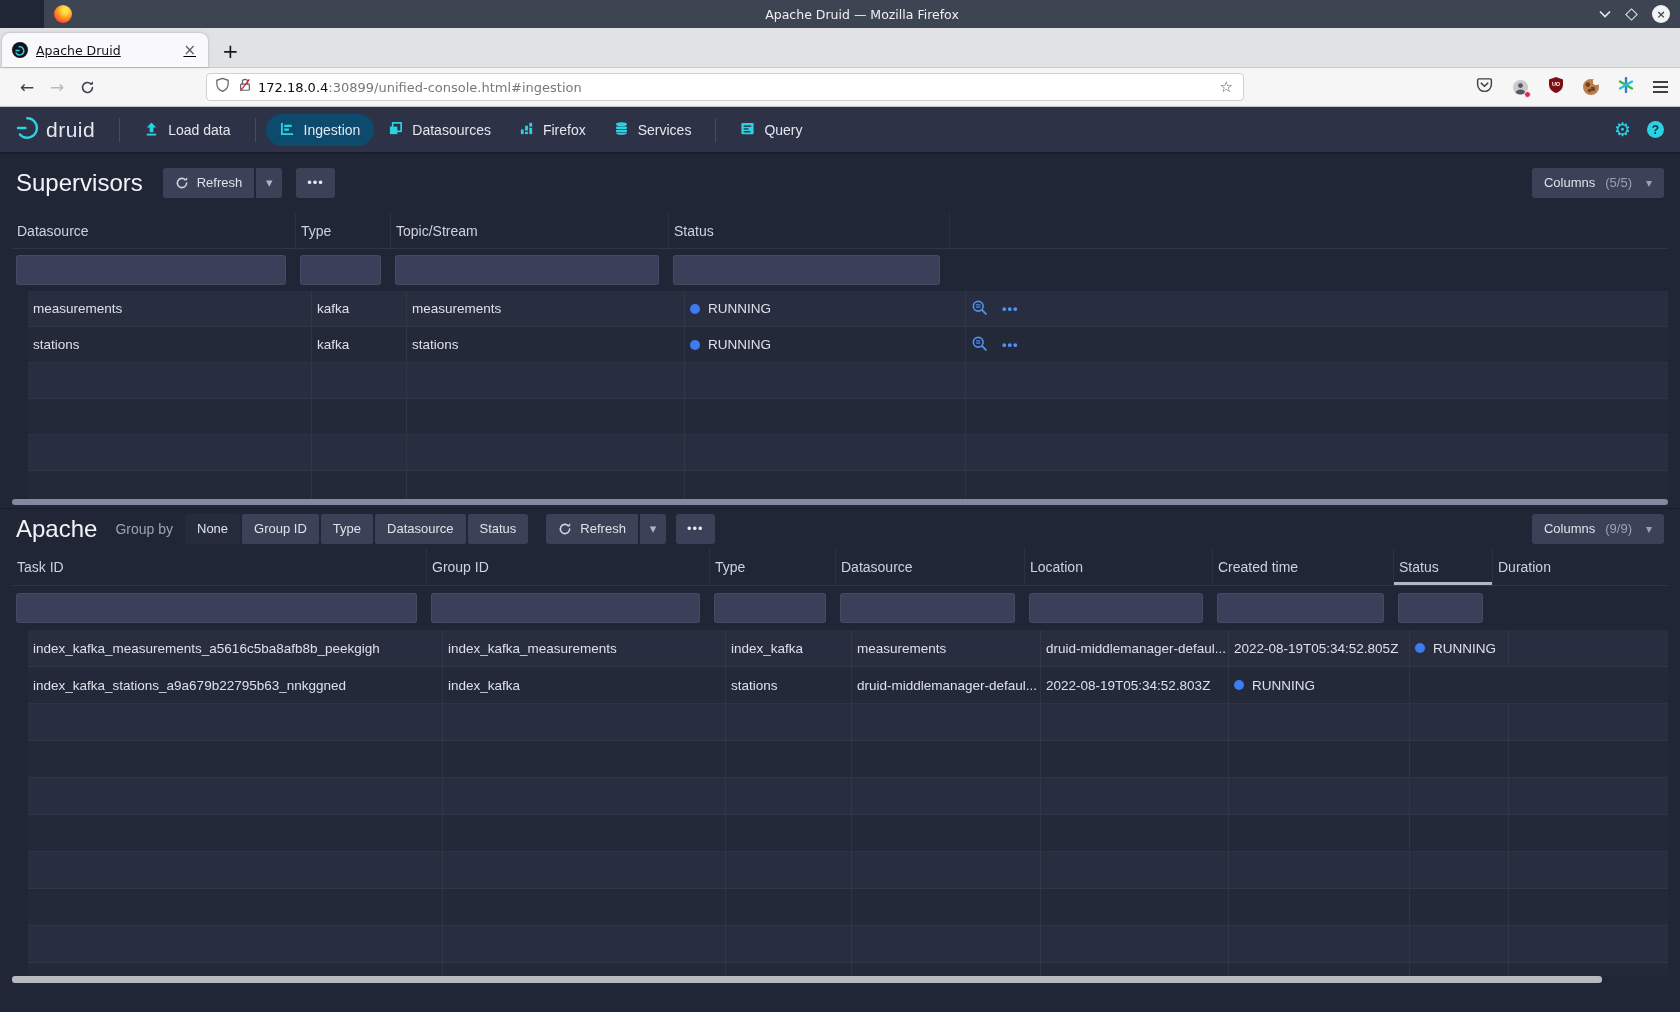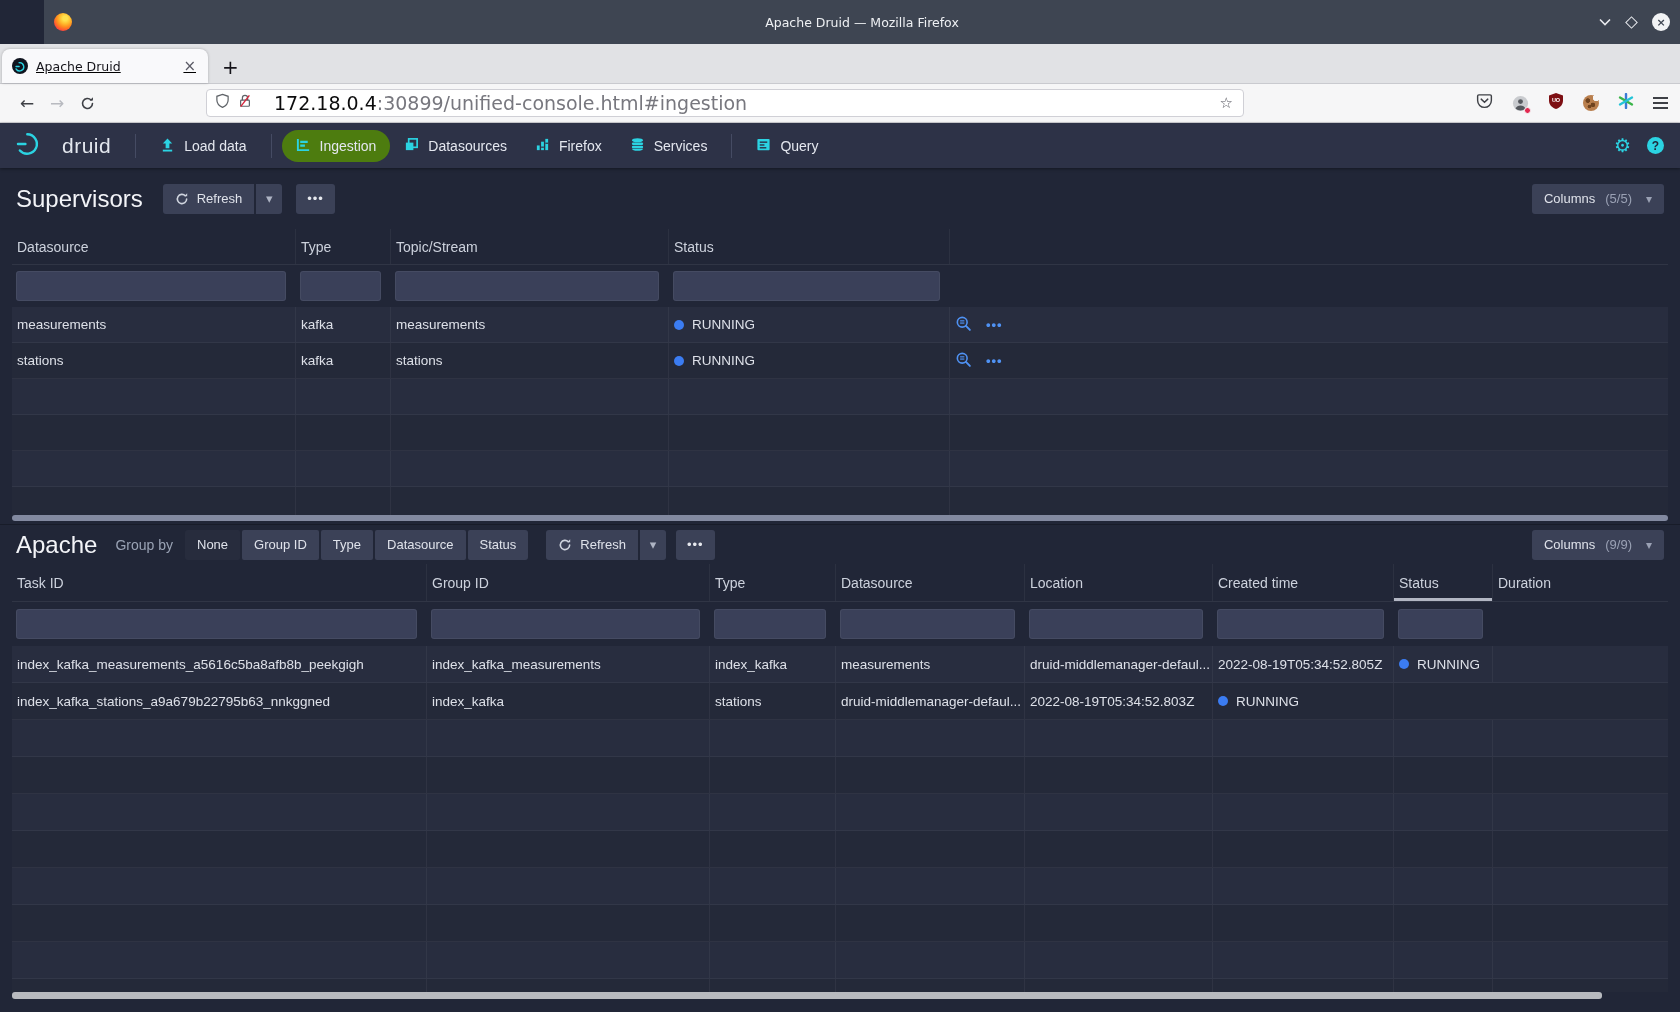--- a/index.html
+++ b/index.html
@@ -1,61 +1,61 @@
 <!DOCTYPE html>
 <html style="--cyan: #2bd3e2; --status-blue: #3b7cf2; --action-blue: #4f92f4; --navbar-bg: #2d3247; --page-bg: #212637; --row-odd: #282d3f; --row-even: #242939; --button-bg: #3b4157; --button-active-bg: #272c3d; --input-bg: #3a4059;"><head>
 <meta charset="utf-8">
 <style>
   * { margin:0; padding:0; box-sizing:border-box; }
   html,body { width:1680px; height:1012px; overflow:hidden; }
   body { font-family:"Liberation Sans", sans-serif; background:var(--page-bg,#212637); }
 
   
-  .titlebar { height:44px; background:#3e4552; display:flex; align-items:center; padding:0 10px; position:relative; font-family:"DejaVu Sans",sans-serif;margin-left:44px; }
+  .titlebar { height:28px; background:#3e4552; display:flex; align-items:center; padding:0 10px; position:relative; font-family:"DejaVu Sans",sans-serif;margin-left:44px; }
   .ff-logo { width:18px; height:18px; border-radius:50%;
     background: radial-gradient(circle at 62% 30%, #ffe14d 0 14%, #ffbd2e 32%, #ff8a1e 52%, #ff4f36 72%, #e3306e 100%); }
   .win-title { position:absolute; left:0; right:0; text-align:center; color:#eef0f3; font-size:12.5px; }
   .win-controls { margin-left:auto; display:flex; align-items:center; gap:16px; z-index:2; }
   .wc-chevron svg { display:block; }
   .wc-diamond { width:9px; height:9px; border:1.5px solid #e8eaee; transform:rotate(45deg); display:block; }
   .wc-close { width:18px; height:18px; border-radius:50%; background:#f2f3f5; color:#3f4652; font-size:11px; font-weight:bold; display:flex; align-items:center; justify-content:center; line-height:1; }
 
   .tabbar { height:40px; background:#e1e2e5; display:flex; align-items:flex-end; padding:0 0 0 2px; border-bottom:1px solid #c9cacf; font-family:"DejaVu Sans",sans-serif; }
   .tab { width:206px; height:34px; background:#f9f9fb; border-radius:8px 8px 0 0; display:flex; align-items:center; padding:0 8px 0 10px; box-shadow:0 0 3px rgba(0,0,0,.25);text-decoration:underline; }
   .favicon { width:16px; height:16px; border-radius:50%; background:#10141f; display:flex; align-items:center; justify-content:center; flex:0 0 auto; }
   .tab-label { margin-left:8px; font-size:12.5px; color:#15141a; flex:1; white-space:nowrap; overflow:hidden; }
   .tab-close { color:#5b5b66; font-size:15px; padding:0 4px; }
   .new-tab { color:#15141a; font-size:20px; padding:0 14px 4px 14px; }
 
   .toolbar { height:39px; background:#f6f6f7; display:flex; align-items:center; padding:0 12px; border-bottom:1px solid #d4d4d8; font-family:"DejaVu Sans",sans-serif; }
   .nav-btn { width:30px; height:28px; display:flex; align-items:center; justify-content:center; font-size:17px; color:#3e4046; }
   .nav-btn.disabled { color:#b8bac0; }
   .urlbar { margin-left:104px; width:1038px; height:28px; background:#ffffff; border:1px solid #d0d0d6; border-radius:4px; display:flex; align-items:center; padding:0 8px; }
-  .url-text { margin-left:22px; font-size:19px; white-space:nowrap; overflow:hidden; flex:1; }
+  .url-text { margin-left:6px; font-size:13px; white-space:nowrap; overflow:hidden; flex:1; }
   .url-host { color:#0c0c0d; }
   .url-path { color:#77777e; }
   .url-star { color:#55555e; font-size:15px; padding:0 2px; }
   .ext-icons { margin-left:auto; display:flex; align-items:center; gap:19px; }
   .burger { display:flex; flex-direction:column; gap:3px; }
   .burger i { width:15px; height:2px; background:#3e4046; display:block; }
   .cookie { width:16px; height:16px; border-radius:50%;
     background: radial-gradient(circle at 82% 18%, #f6f6f7 0 3px, transparent 3.5px),
       radial-gradient(circle at 30% 35%, #6f431f 0 2px, transparent 2.6px),
       radial-gradient(circle at 62% 62%, #6f431f 0 2px, transparent 2.6px),
       radial-gradient(circle at 40% 72%, #6f431f 0 1.5px, transparent 2.1px), #b97f4e; }
   .acct { position:relative; width:17px; height:17px; }
   .acct-badge { position:absolute; right:-2px; bottom:-2px; width:7px; height:7px; border-radius:50%; background:#e22850; border:1px solid #f6f6f7; }
 
   
   .dnav { height:45px; background:var(--navbar-bg,#2d3247); display:flex; align-items:center; padding:0 16px; box-shadow:0 1px 3px rgba(0,0,0,.4); position:relative; z-index:1; }
-  .brand { display:flex; align-items:center; gap:16px; margin-right:14px; }
+  .brand { display:flex; align-items:center; gap:0; margin-right:14px; }
   .brand-word { color:#e3e7ee; font-size:21px; letter-spacing:.5px; }
   .dnav-divider { width:1px; height:24px; background:#454b63; margin:0 10px; }
   .dnav-item { display:flex; align-items:center; gap:9px; padding:7px 14px; color:#e4e7ef; font-size:14px; border-radius:17px; }
-  .dnav-item.active { background:#4d7c0f; }
+  .dnav-item.active { background:#0c4a6e; }
   .dnav-right { margin-left:auto; display:flex; align-items:center; gap:16px; }
   .gear { color:var(--cyan,#2bd3e2); font-size:19px; line-height:1; }
   .help { width:17px; height:17px; border-radius:50%; background:var(--cyan,#2bd3e2); color:#20283c; font-size:12px; font-weight:bold; display:flex; align-items:center; justify-content:center; }
 
   
   .section-bar { display:flex; align-items:center; padding:0 16px; gap:14px; }
   .sup-bar { height:61px; }
   .tasks-bar { height:40px; border-top:1px solid #181c29; gap:10px; }
   .sec-title { color:#f3f4f8; font-size:24px; font-weight:500; margin-right:6px; }
   .btn { height:30px; background:var(--button-bg,#3b4157); border:none; border-radius:3px; color:#dfe2ea; font-size:13px; font-family:inherit; display:flex; align-items:center; gap:8px; padding:0 12px; }
@@ -85,21 +85,21 @@
   .tasks-grid { grid-template-columns:415px 283px 126px 189px 188px 181px 99px 1fr; }
   .th, .td { padding:0 6px 0 5px; display:flex; align-items:center; border-right:1px solid rgba(255,255,255,.05); overflow:hidden; white-space:nowrap; }
   .header-row { height:36px; border-bottom:1px solid rgba(255,255,255,.07); }
   .tasks-table .header-row { height:38px; }
   .th { color:#cdd2dd; font-size:14px; }
   .th.sorted { box-shadow:inset 0 -3px 0 #b2b6c3; }
   .filter-row { height:42px; }
   .tasks-table .filter-row { height:44px; }
   .filter-row .td { padding:0 10px 0 4px; border-right:none; }
   .filter-input { width:100%; height:30px; background:var(--input-bg,#3a4059); border:none; border-radius:3px; box-shadow:inset 0 0 0 1px rgba(255,255,255,.06); }
-  .data-row { height:36px; border-bottom:1px solid rgba(255,255,255,.05); color:#dde0e8; font-size:13.5px; }
+  .data-row { height:36px; border-bottom:1px solid rgba(255,255,255,.05); color:#dde0e8; font-size:13.5px;margin-left:16px; }
   .tasks-table .data-row { height:37px; }
   .data-row.odd { background:var(--row-odd,#282d3f); }
   .data-row.even { background:var(--row-even,#242939); }
   .status-dot { width:10px; height:10px; border-radius:50%; background:var(--status-blue,#3b7cf2); margin-right:8px; flex:0 0 auto; }
   .actions-cell { gap:14px; color:var(--action-blue,#4f92f4); }
   .row-dots { letter-spacing:1px; font-size:13px; font-weight:bold; }
   .h-scroll { position:absolute; left:0; right:0; display:flex; align-items:flex-start; }
   .sup-scroll { bottom:0; height:9px; }
   .tasks-scroll { bottom:16px; height:8px; }
   .h-thumb { height:6px; border-radius:3px; background:#8289a0; width:100%; }

